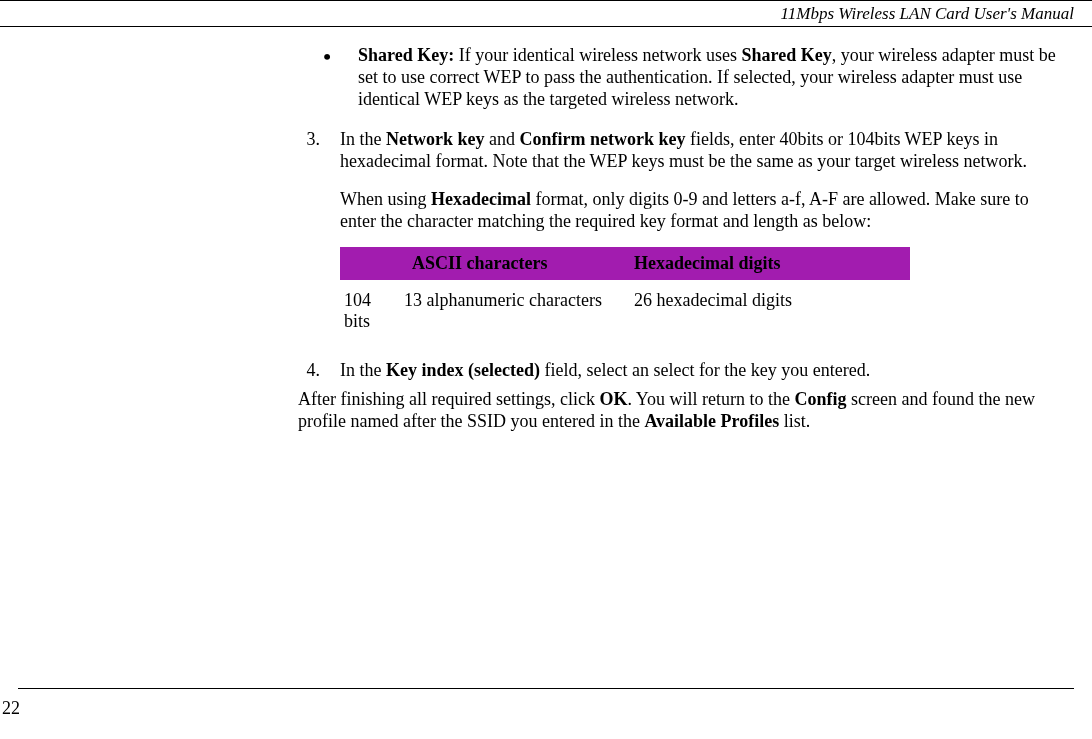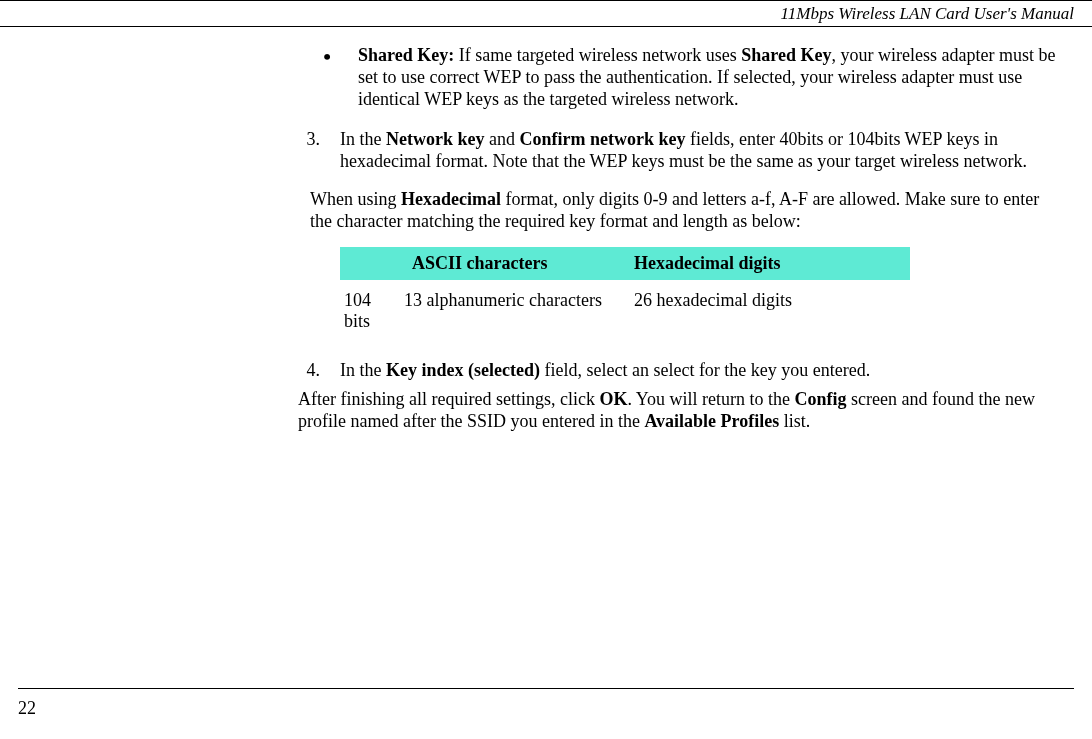--- a/index.html
+++ b/index.html
@@ -54,32 +54,33 @@
       width: 30px;
       text-align: right;
       flex-shrink: 0;
     }
     .num-item .text {
       flex: 1;
       padding-left: 20px;
       line-height: 1.22;
     }
     .indent-para {
+      margin-left: 30px;
       margin-top: 16px;
       margin-bottom: 14px;
       line-height: 1.22;
     }
     table {
       border-collapse: collapse;
       margin-left: 30px;
       margin-bottom: 18px;
       width: 570px;
     }
     th {
-      background: #5eead4;
+      background: #a21caf;
       font-weight: bold;
       text-align: left;
       padding: 6px 8px 6px 4px;
       font-size: 18px;
     }
     th:first-child {
       padding-left: 72px;
     }
     td {
       padding: 10px 8px 10px 4px;
@@ -91,21 +92,21 @@
     td:nth-child(2) {
       width: 230px;
     }
     .after-para {
       margin-left: -12px;
       margin-top: 0;
       line-height: 1.25;
     }
     .page-number {
       position: absolute;
-      left: 18px;
+      left: 2px;
       bottom: 20px;
       font-size: 18px;
     }
     .top-line {
       position: absolute;
       top: 0;
       left: 0;
       width: 100%;
       border-top: 1px solid #000;
     }
@@ -125,21 +126,21 @@
 
 <div class="header">
   <span>11Mbps Wireless LAN Card User's Manual</span>
 </div>
 
 <div class="content">
 
   <div class="bullet-item">
     <div class="bullet">•</div>
     <div class="text">
-      <b>Shared Key:</b><span> If same targeted wireless network uses </span><b>Shared Key</b><span>, your wireless adapter must be set to use correct WEP to pass the authentication. If selected, your wireless adapter must use identical WEP keys as the targeted wireless network.</span>
+      <b>Shared Key:</b><span> If your identical wireless network uses </span><b>Shared Key</b><span>, your wireless adapter must be set to use correct WEP to pass the authentication. If selected, your wireless adapter must use identical WEP keys as the targeted wireless network.</span>
     </div>
   </div>
 
   <div class="num-item">
     <div class="num">3.</div>
     <div class="text">
       <span>In the </span><b>Network key</b><span> and </span><b>Confirm network key</b><span> fields, enter 40bits or 104bits WEP keys in hexadecimal format. Note that the WEP keys must be the same as your target wireless network.</span>
     </div>
   </div>
 

